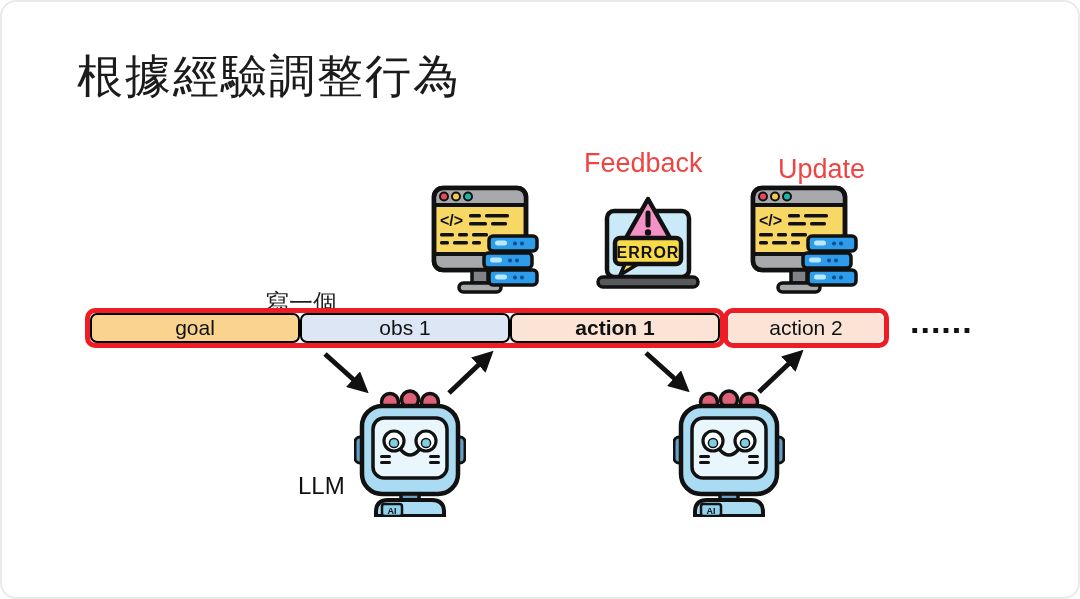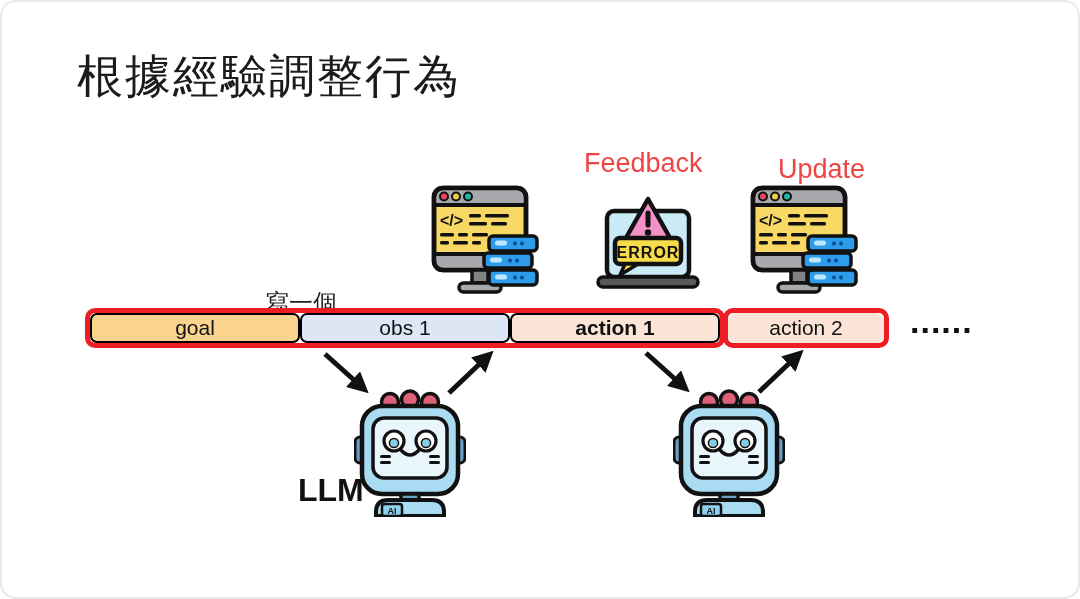--- a/index.html
+++ b/index.html
@@ -27,21 +27,21 @@
   .seg{
     flex:1;display:flex;align-items:center;justify-content:center;
     border:2.5px solid #000;border-radius:7px;box-sizing:border-box;
     font-size:21px;color:#111;white-space:nowrap;
   }
   .seg-goal{background:#FAD48E;}
   .seg-obs{background:#DCE6F4;}
   .seg-action{background:#FBE4D6;font-weight:bold;}
   .seg-plain{border:none;border-radius:9px;background:#FBE4D6;}
   .dots{left:908px;top:300px;font-size:34px;font-weight:800;color:#111;letter-spacing:1px;}
-  .llm{left:296px;top:470px;font-size:32px;font-weight:700;color:#111;}
+  .llm{left:296px;top:470px;font-size:24px;font-weight:400;color:#111;}
   .overlay{position:absolute;left:0;top:0;pointer-events:none;}
   svg text{font-family:"Liberation Sans","DejaVu Sans",sans-serif;}
 </style>
 </head>
 <body>
 
 <div class="slide">
 
   <div class="abs title">根據經驗調整行為</div>
 

